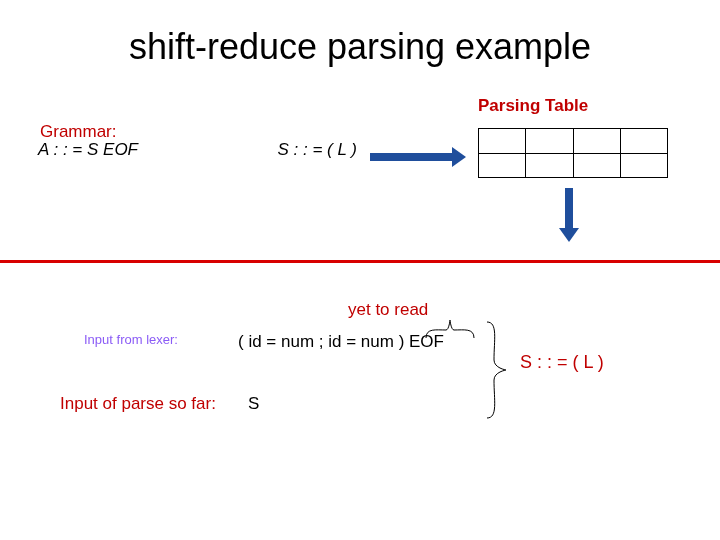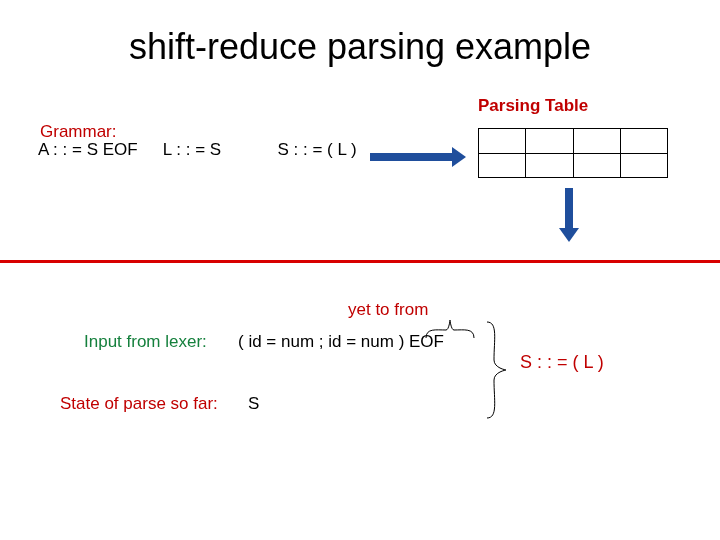--- a/index.html
+++ b/index.html
@@ -26,20 +26,21 @@
     font-size: 17px;
     margin-top: 24px;
   }
   .grammar-block {
     position: absolute;
     left: 38px;
     top: 138px;
     font-size: 17px;
     color: #000;
     line-height: 1.45;
+    font-style: italic;
   }
   .g-col {
     display: inline-block;
     vertical-align: top;
   }
   .g-col.a { width: 120px; }
   .g-col.l { width: 110px; }
   .g-col.s { width: 160px; }
   .parsing-label {
     position: absolute;
@@ -129,22 +130,22 @@
     top: 318px;
     width: 52px;
     height: 22px;
     pointer-events: none;
   }
 
   .input-label {
     position: absolute;
     left: 84px;
     top: 332px;
-    color: #15803d;
-    font-size: 17px;
+    color: #8b5cf6;
+    font-size: 13px;
   }
   .input-value {
     position: absolute;
     left: 238px;
     top: 332px;
     color: #000;
     font-size: 17px;
     text-align: right;
   }
 
@@ -185,21 +186,20 @@
 
 <div class="title">shift-reduce parsing example</div>
 
 <div class="grammar-label">Grammar:</div>
 
 <div class="grammar-block">
   <div class="g-col a">
     <div>A : : = S EOF</div>
   </div>
   <div class="g-col l">
-    <div>L : : = S</div>
   </div>
   <div class="g-col s">
     <div>S : : = ( L )</div>
   </div>
 </div>
 
 <div class="parsing-label">Parsing Table</div>
 
 <div class="table-grid">
   <div class="row">
@@ -220,29 +220,29 @@
   <div class="shaft"></div>
     <div class="head"></div>
 </div>
 <div class="arrow-down">
   <div class="shaft"></div>
     <div class="head"></div>
 </div>
 
 <div class="red-line"></div>
 
-<div class="yet-label">yet to from</div>
+<div class="yet-label">yet to read</div>
 <svg class="yet-brace" viewBox="0 0 52 22">
   <path d="M2 20 C2 10 12 12 22 12 C25 12 26 2 26 2 C26 2 27 12 30 12 C40 12 50 10 50 20" fill="none" stroke="#000" stroke-width="1"></path>
 </svg>
 
 <div class="input-label">Input from lexer:</div>
 <div class="input-value">( id = num ; id = num ) EOF</div>
 
 <svg class="right-brace" viewBox="0 0 24 100">
   <path d="M3 2 C14 2 10 20 10 40 C10 48 22 50 22 50 C22 50 10 52 10 60 C10 80 14 98 3 98" fill="none" stroke="#000" stroke-width="1"></path>
 </svg>
 <div class="reduce-block">
   <div>S : : = ( L )</div>
 </div>
 
-<div class="state-label">State of parse so far:</div>
+<div class="state-label">Input of parse so far:</div>
 <div class="state-value">S</div>
 
 </body></html>

